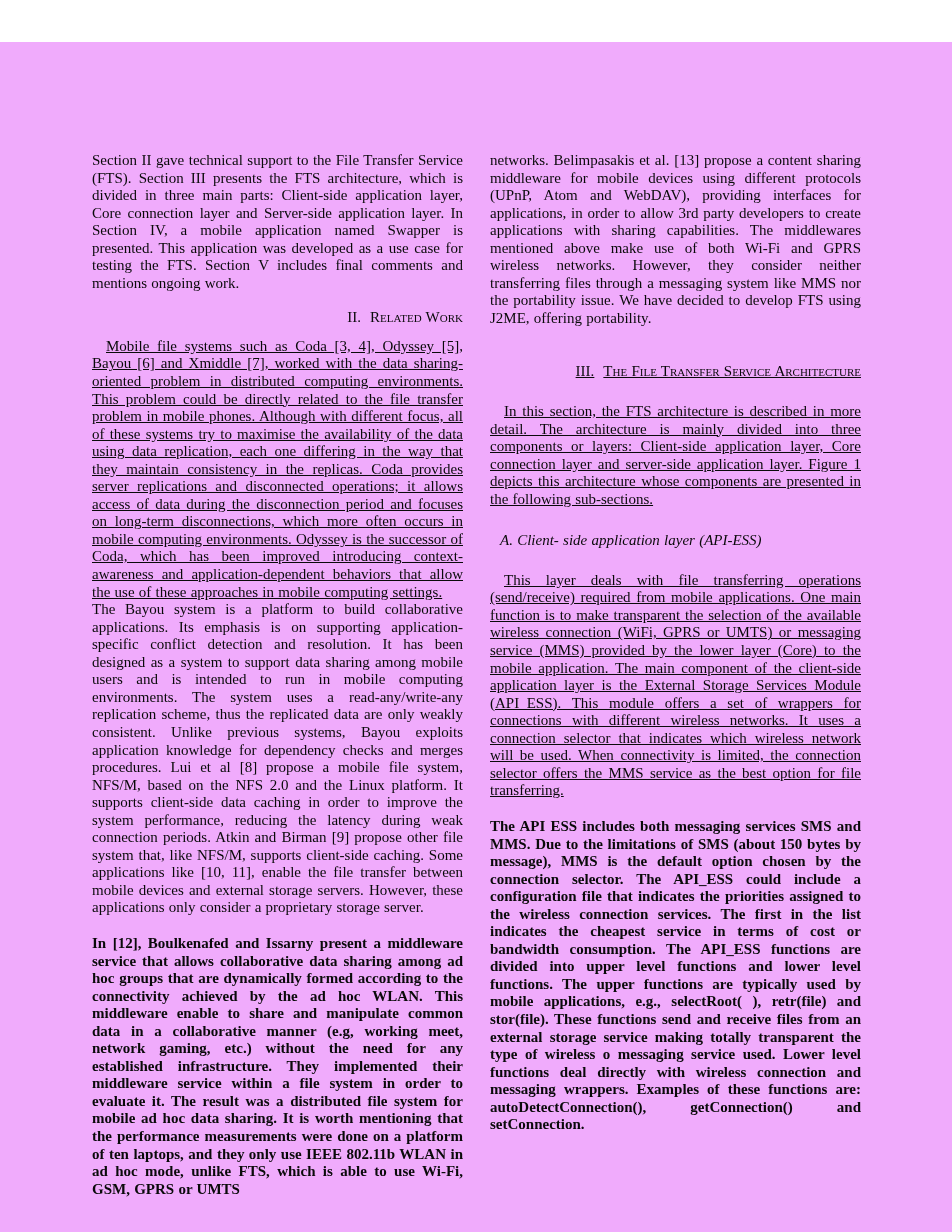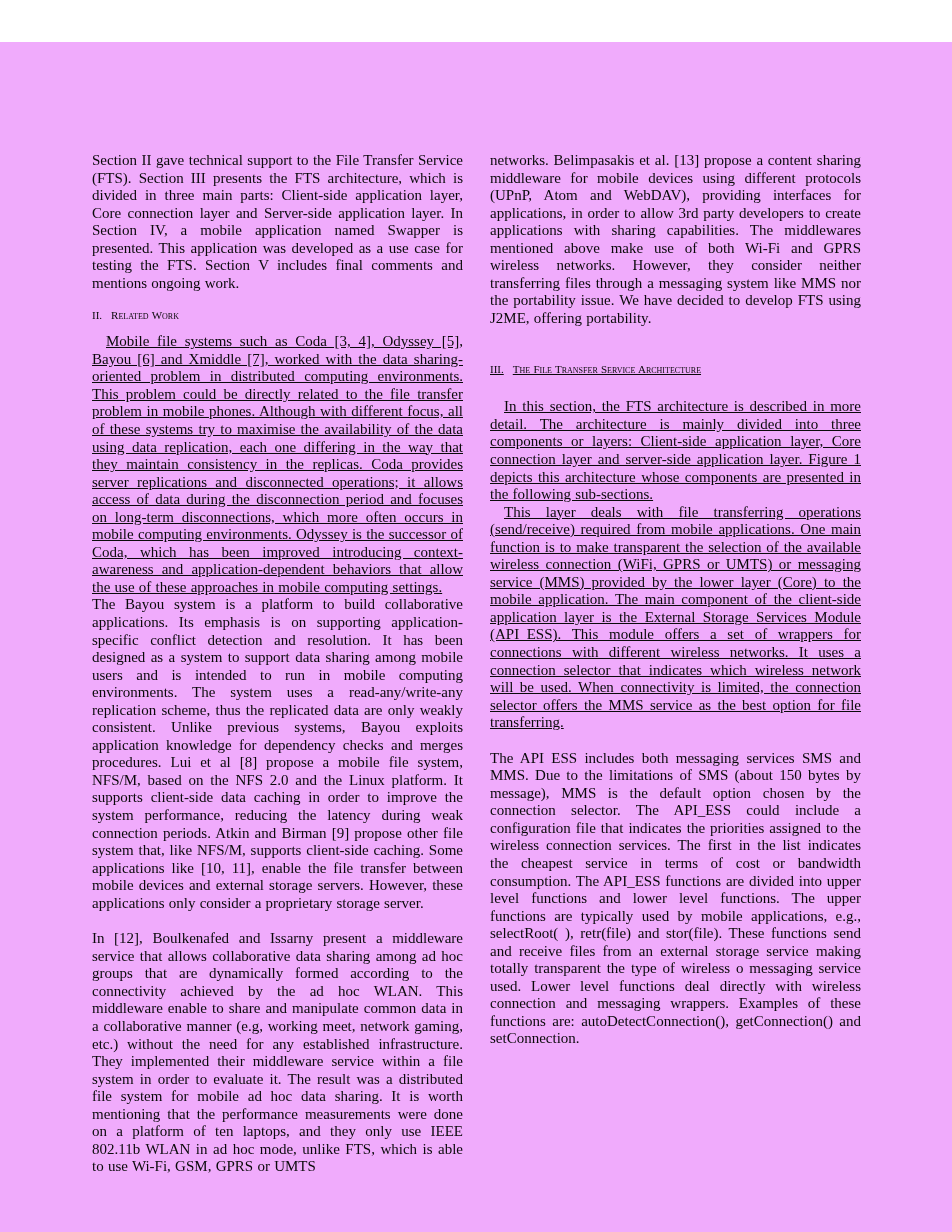--- a/index.html
+++ b/index.html
@@ -24,25 +24,25 @@
   }
   .col {
     width: 371px;
     font-size: 15px;
     line-height: 1.17;
     text-align: justify;
     word-spacing: 0.5px;
   }
   p { margin: 0; }
   p.indent { text-indent: 14px; text-decoration: underline; }
-  p.gap-above { margin-top: 18px; }
+  p.gap-above { margin-top: 18px; font-weight: bold; }
   .heading {
-    font-size: 11px;
+    font-size: 15px;
     font-weight: normal;
-    text-align: left;
+    text-align: right;
     margin-top: 17px;
     margin-bottom: 11px;
     white-space: nowrap;
   }
   .heading .num { margin-right: 9px; }
   .sc { font-variant: small-caps; }
   .heading-extra { margin-top: 36px; margin-bottom: 22px; text-decoration: underline; }
   .subheading {
     font-style: italic;
     font-size: 15px;
@@ -77,20 +77,21 @@
       <p class="noindent gap-above">In [12], Boulkenafed and Issarny present a middleware service that allows collaborative data sharing among ad hoc groups that are dynamically formed according to the connectivity achieved by the ad hoc WLAN. This middleware enable to share and manipulate common data in a collaborative manner (e.g, working meet, network gaming, etc.) without the need for any established infrastructure. They implemented their middleware service within a file system in order to evaluate it. The result was a distributed file system for mobile ad hoc data sharing. It is worth mentioning that the performance measurements were done on a platform of ten laptops, and they only use IEEE 802.11b WLAN in ad hoc mode, unlike FTS, which is able to use Wi-Fi, GSM, GPRS or UMTS</p>
     </div>
 
     <div class="col">
       <p class="noindent">networks. Belimpasakis et al. [13] propose a content sharing middleware for mobile devices using different protocols (UPnP, Atom and WebDAV), providing interfaces for applications, in order to allow 3rd party developers to create applications with sharing capabilities. The middlewares mentioned above make use of both Wi-Fi and GPRS wireless networks. However, they consider neither transferring files through a messaging system like MMS nor the portability issue. We have decided to develop FTS using J2ME, offering portability.</p>
 
       <h2 class="heading heading-extra"><span class="num">III.</span><span class="sc">The File Transfer Service Architecture</span></h2>
 
       <p class="indent">In this section, the FTS architecture is described in more detail. The architecture is mainly divided into three components or layers: Client-side application layer, Core connection layer and server-side application layer. Figure 1 depicts this architecture whose components are presented in the following sub-sections.</p>
 
+      <h3 class="subheading">A.  Client- side application layer (API-ESS)</h3>
 
       <p class="indent">This layer deals with file transferring operations (send/receive) required from mobile applications. One main function is to make transparent the selection of the available wireless connection (WiFi, GPRS or UMTS) or messaging service (MMS) provided by the lower layer (Core) to the mobile application. The main component of the client-side application layer is the External Storage Services Module (API_ESS). This module offers a set of wrappers for connections with different wireless networks. It uses a connection selector that indicates which wireless network will be used. When connectivity is limited, the connection selector offers the MMS service as the best option for file transferring.</p>
       <p class="noindent gap-above">The API ESS includes both messaging services SMS and MMS. Due to the limitations of SMS (about 150 bytes by message), MMS is the default option chosen by the connection selector.  The API_ESS could include a configuration file that indicates the priorities assigned to the wireless connection services. The first in the list indicates the cheapest service in terms of cost or bandwidth consumption. The API_ESS functions are divided into upper level functions and lower level functions. The upper functions are typically used by mobile applications, e.g., selectRoot( ), retr(file) and stor(file). These functions send and receive files from an external storage service making totally transparent the type of wireless o messaging service used. Lower level functions deal directly with wireless connection and messaging wrappers. Examples of these functions are: autoDetectConnection(), getConnection() and setConnection.</p>
     </div>
 
   </div>
 
   <div class="pagenum">45</div>
 </div>
 

